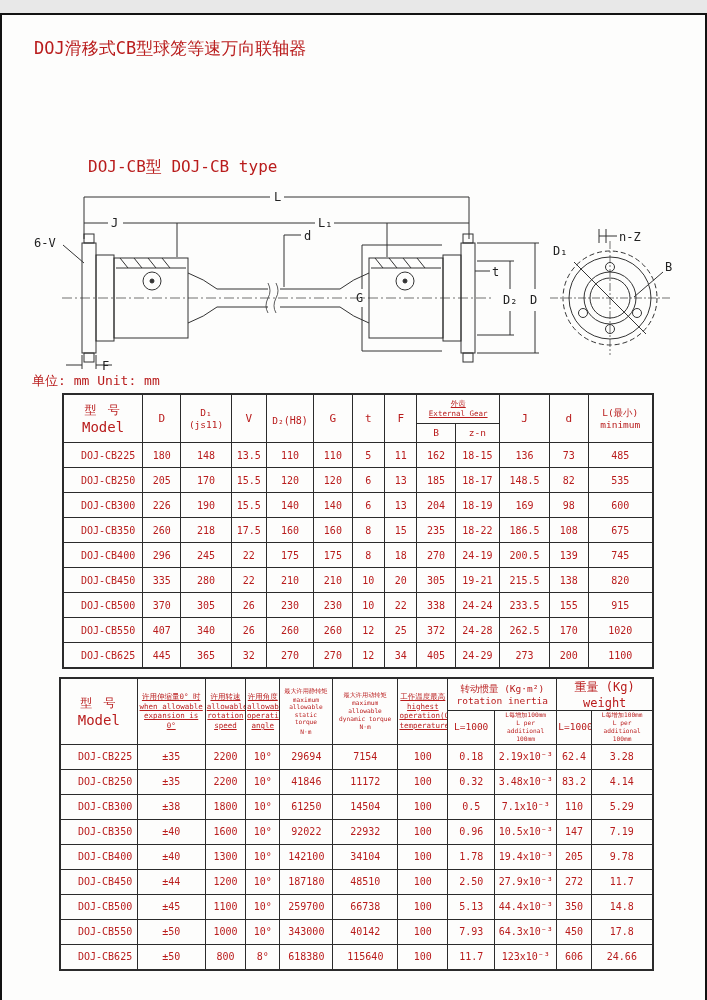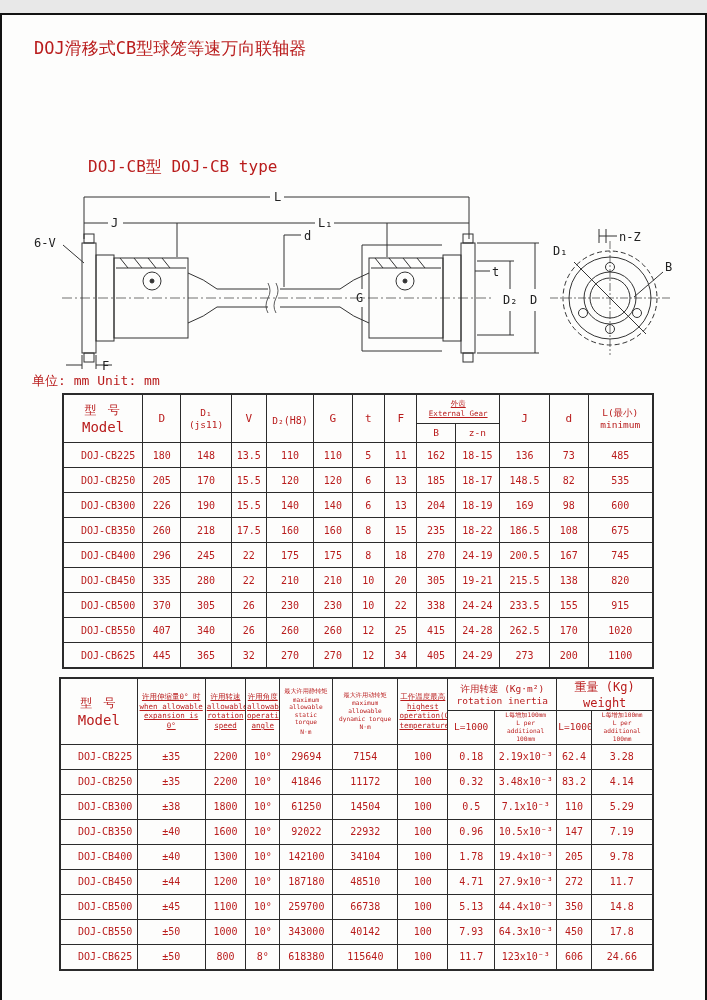--- a/index.html
+++ b/index.html
@@ -280,21 +280,21 @@
             <td>296</td>
             <td>245</td>
             <td>22</td>
             <td>175</td>
             <td>175</td>
             <td>8</td>
             <td>18</td>
             <td>270</td>
             <td>24-19</td>
             <td>200.5</td>
-            <td>167</td>
+            <td>139</td>
             <td>745</td>
           </tr>
           <tr>
             <td>DOJ-CB450</td>
             <td>335</td>
             <td>280</td>
             <td>22</td>
             <td>210</td>
             <td>210</td>
             <td>10</td>
@@ -322,21 +322,21 @@
           </tr>
           <tr>
             <td>DOJ-CB550</td>
             <td>407</td>
             <td>340</td>
             <td>26</td>
             <td>260</td>
             <td>260</td>
             <td>12</td>
             <td>25</td>
-            <td>415</td>
+            <td>372</td>
             <td>24-28</td>
             <td>262.5</td>
             <td>170</td>
             <td>1020</td>
           </tr>
           <tr>
             <td>DOJ-CB625</td>
             <td>445</td>
             <td>365</td>
             <td>32</td>
@@ -395,21 +395,21 @@
           <th rowspan="2">
             <div class="h-xxs">最大许用动转矩</div>
             <div class="h-xxs">maximum allowable dynamic torque</div>
             <div class="h-xxs">N·m</div>
           </th>
           <th rowspan="2">
             <div class="h-xs">工作温度最高</div>
             <div class="h-xs">highest operation(C°) temperature</div>
           </th>
           <th colspan="2">
-            <div class="h-sm">许用转速 (Kg·m²)</div>
+            <div class="h-sm">转动惯量 (Kg·m²)</div>
             <div class="h-sm">rotation inertia</div>
           </th>
           <th colspan="2">
             <div class="h-zh" style="letter-spacing:0">重量 (Kg) weight</div>
           </th>
         </tr>
         <tr>
           <th class="h-sm">L=1000</th>
           <th>
             <div class="h-xxs">L每增加100mm</div>
@@ -489,21 +489,21 @@
             <td>9.78</td>
           </tr>
           <tr>
             <td>DOJ-CB450</td>
             <td>±44</td>
             <td>1200</td>
             <td>10°</td>
             <td>187180</td>
             <td>48510</td>
             <td>100</td>
-            <td>4.71</td>
+            <td>2.50</td>
             <td>27.9x10⁻³</td>
             <td>272</td>
             <td>11.7</td>
           </tr>
           <tr>
             <td>DOJ-CB500</td>
             <td>±45</td>
             <td>1100</td>
             <td>10°</td>
             <td>259700</td>

